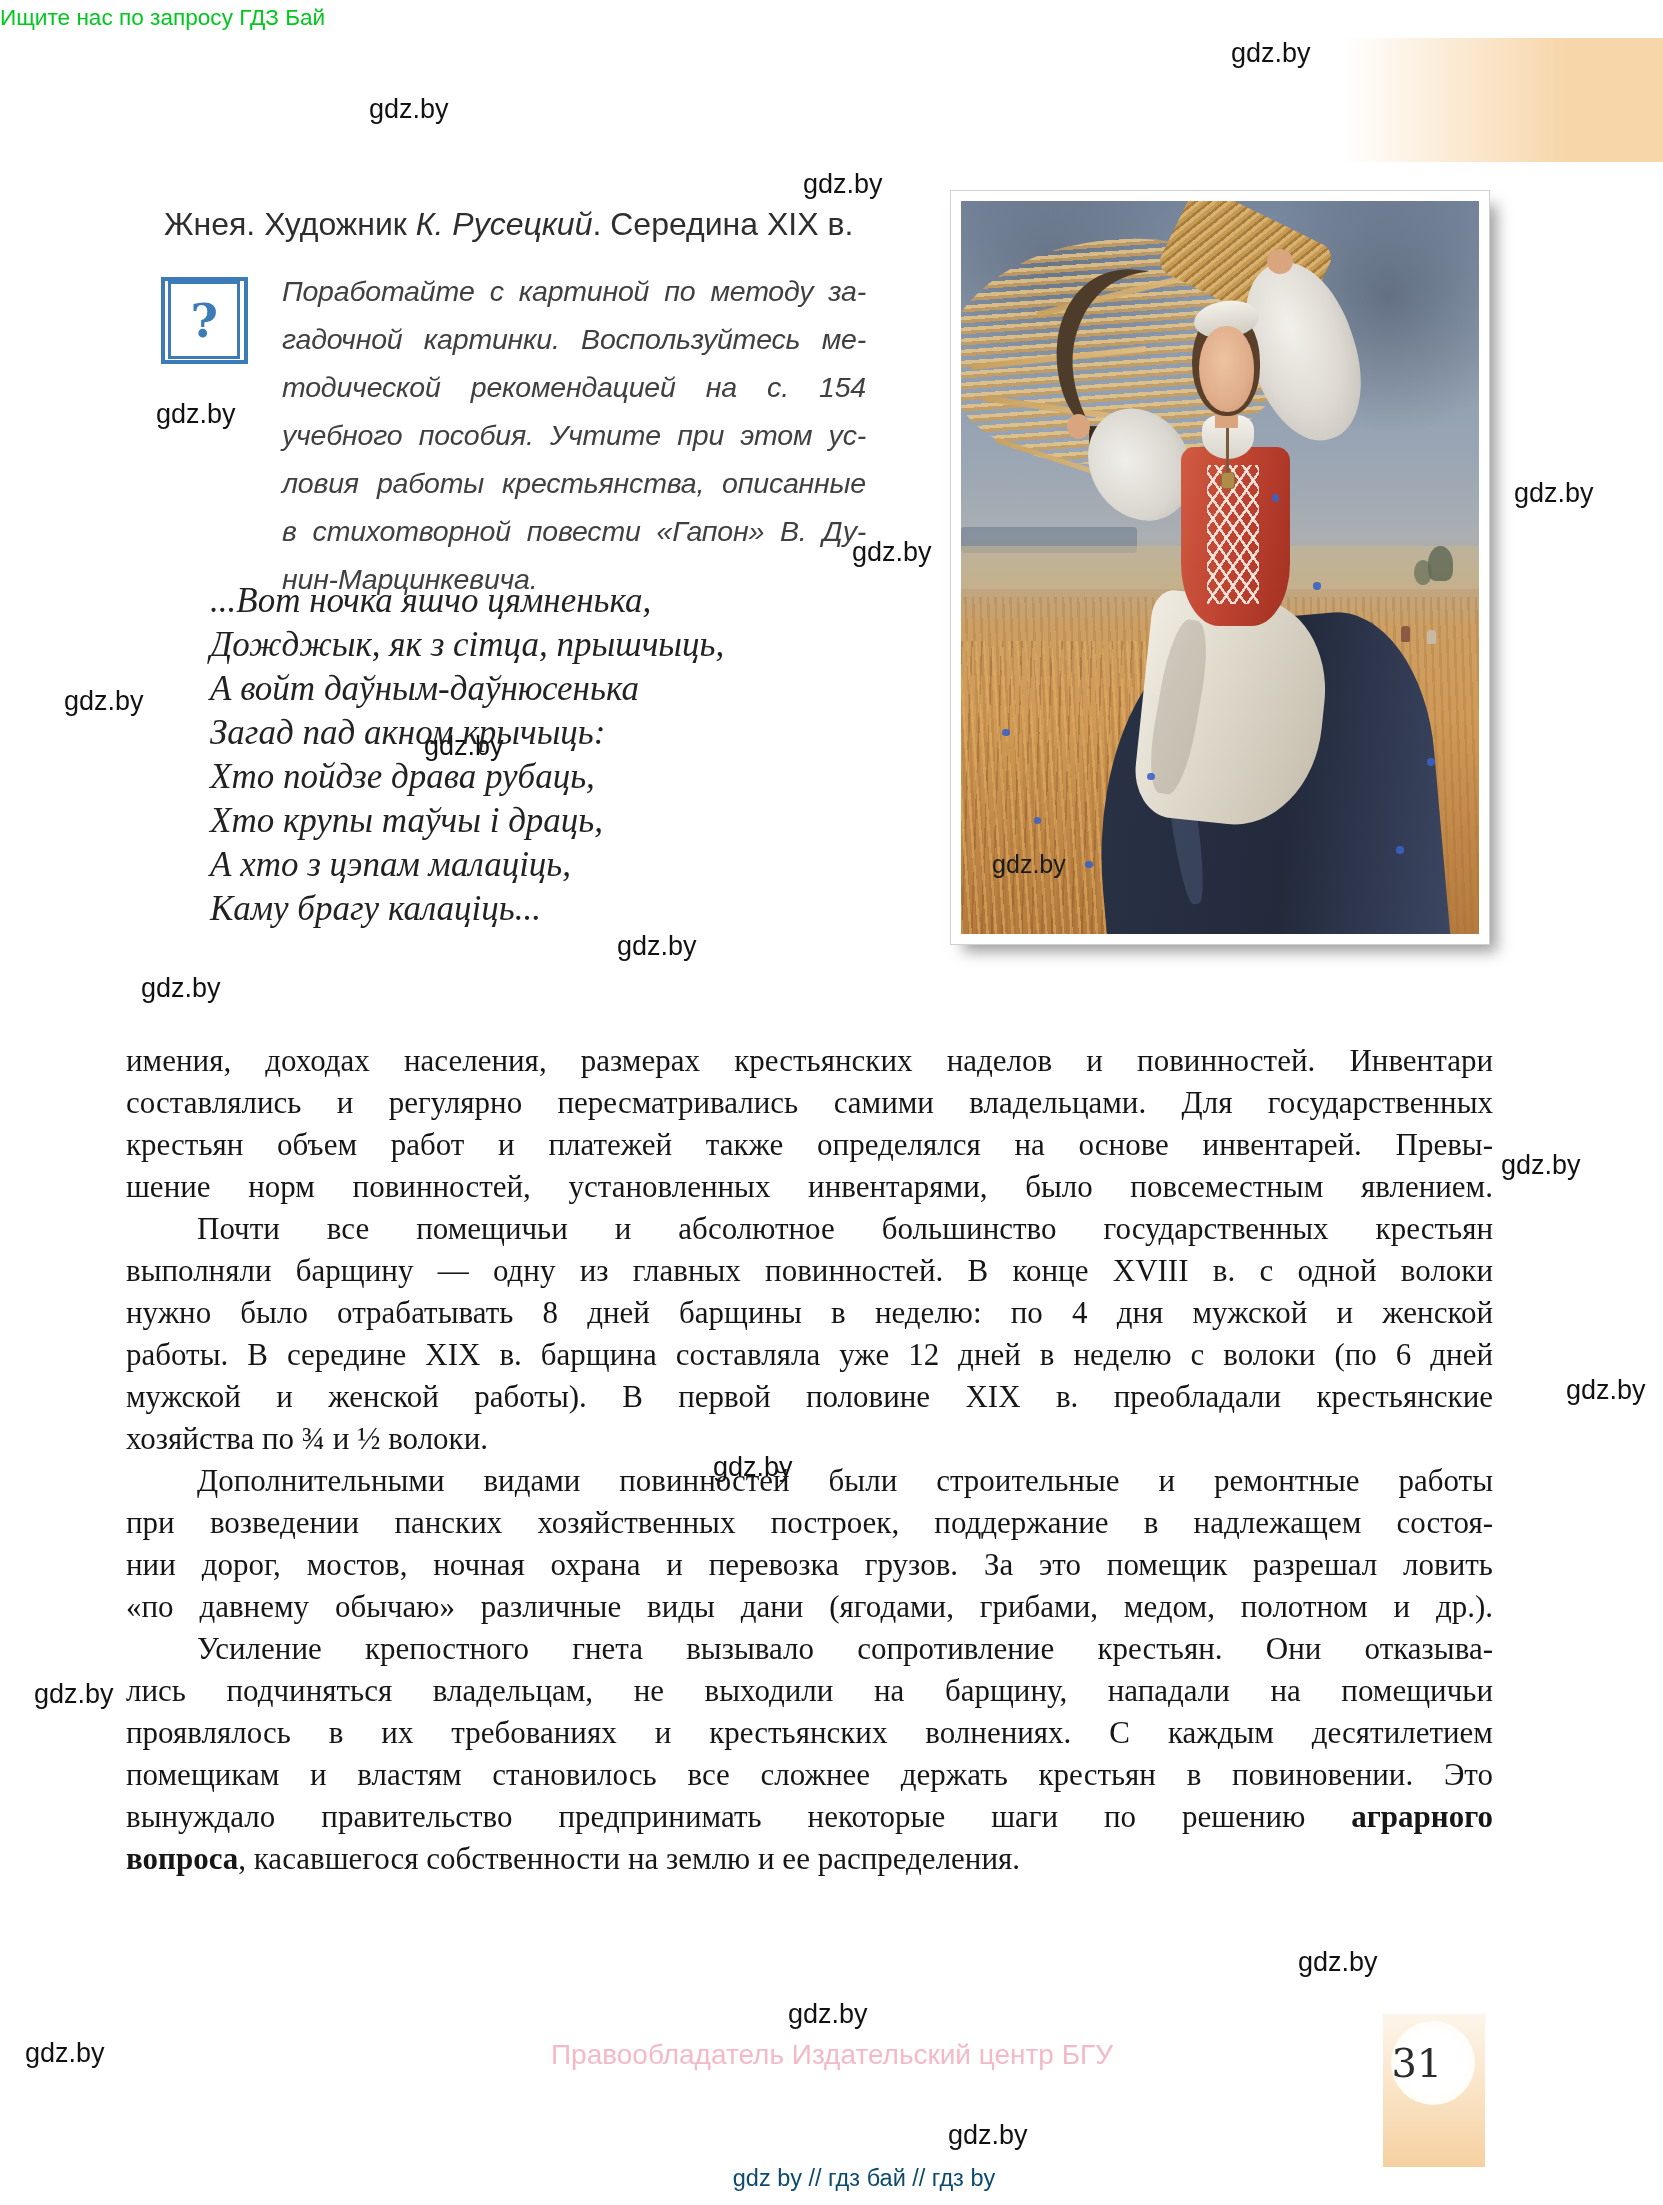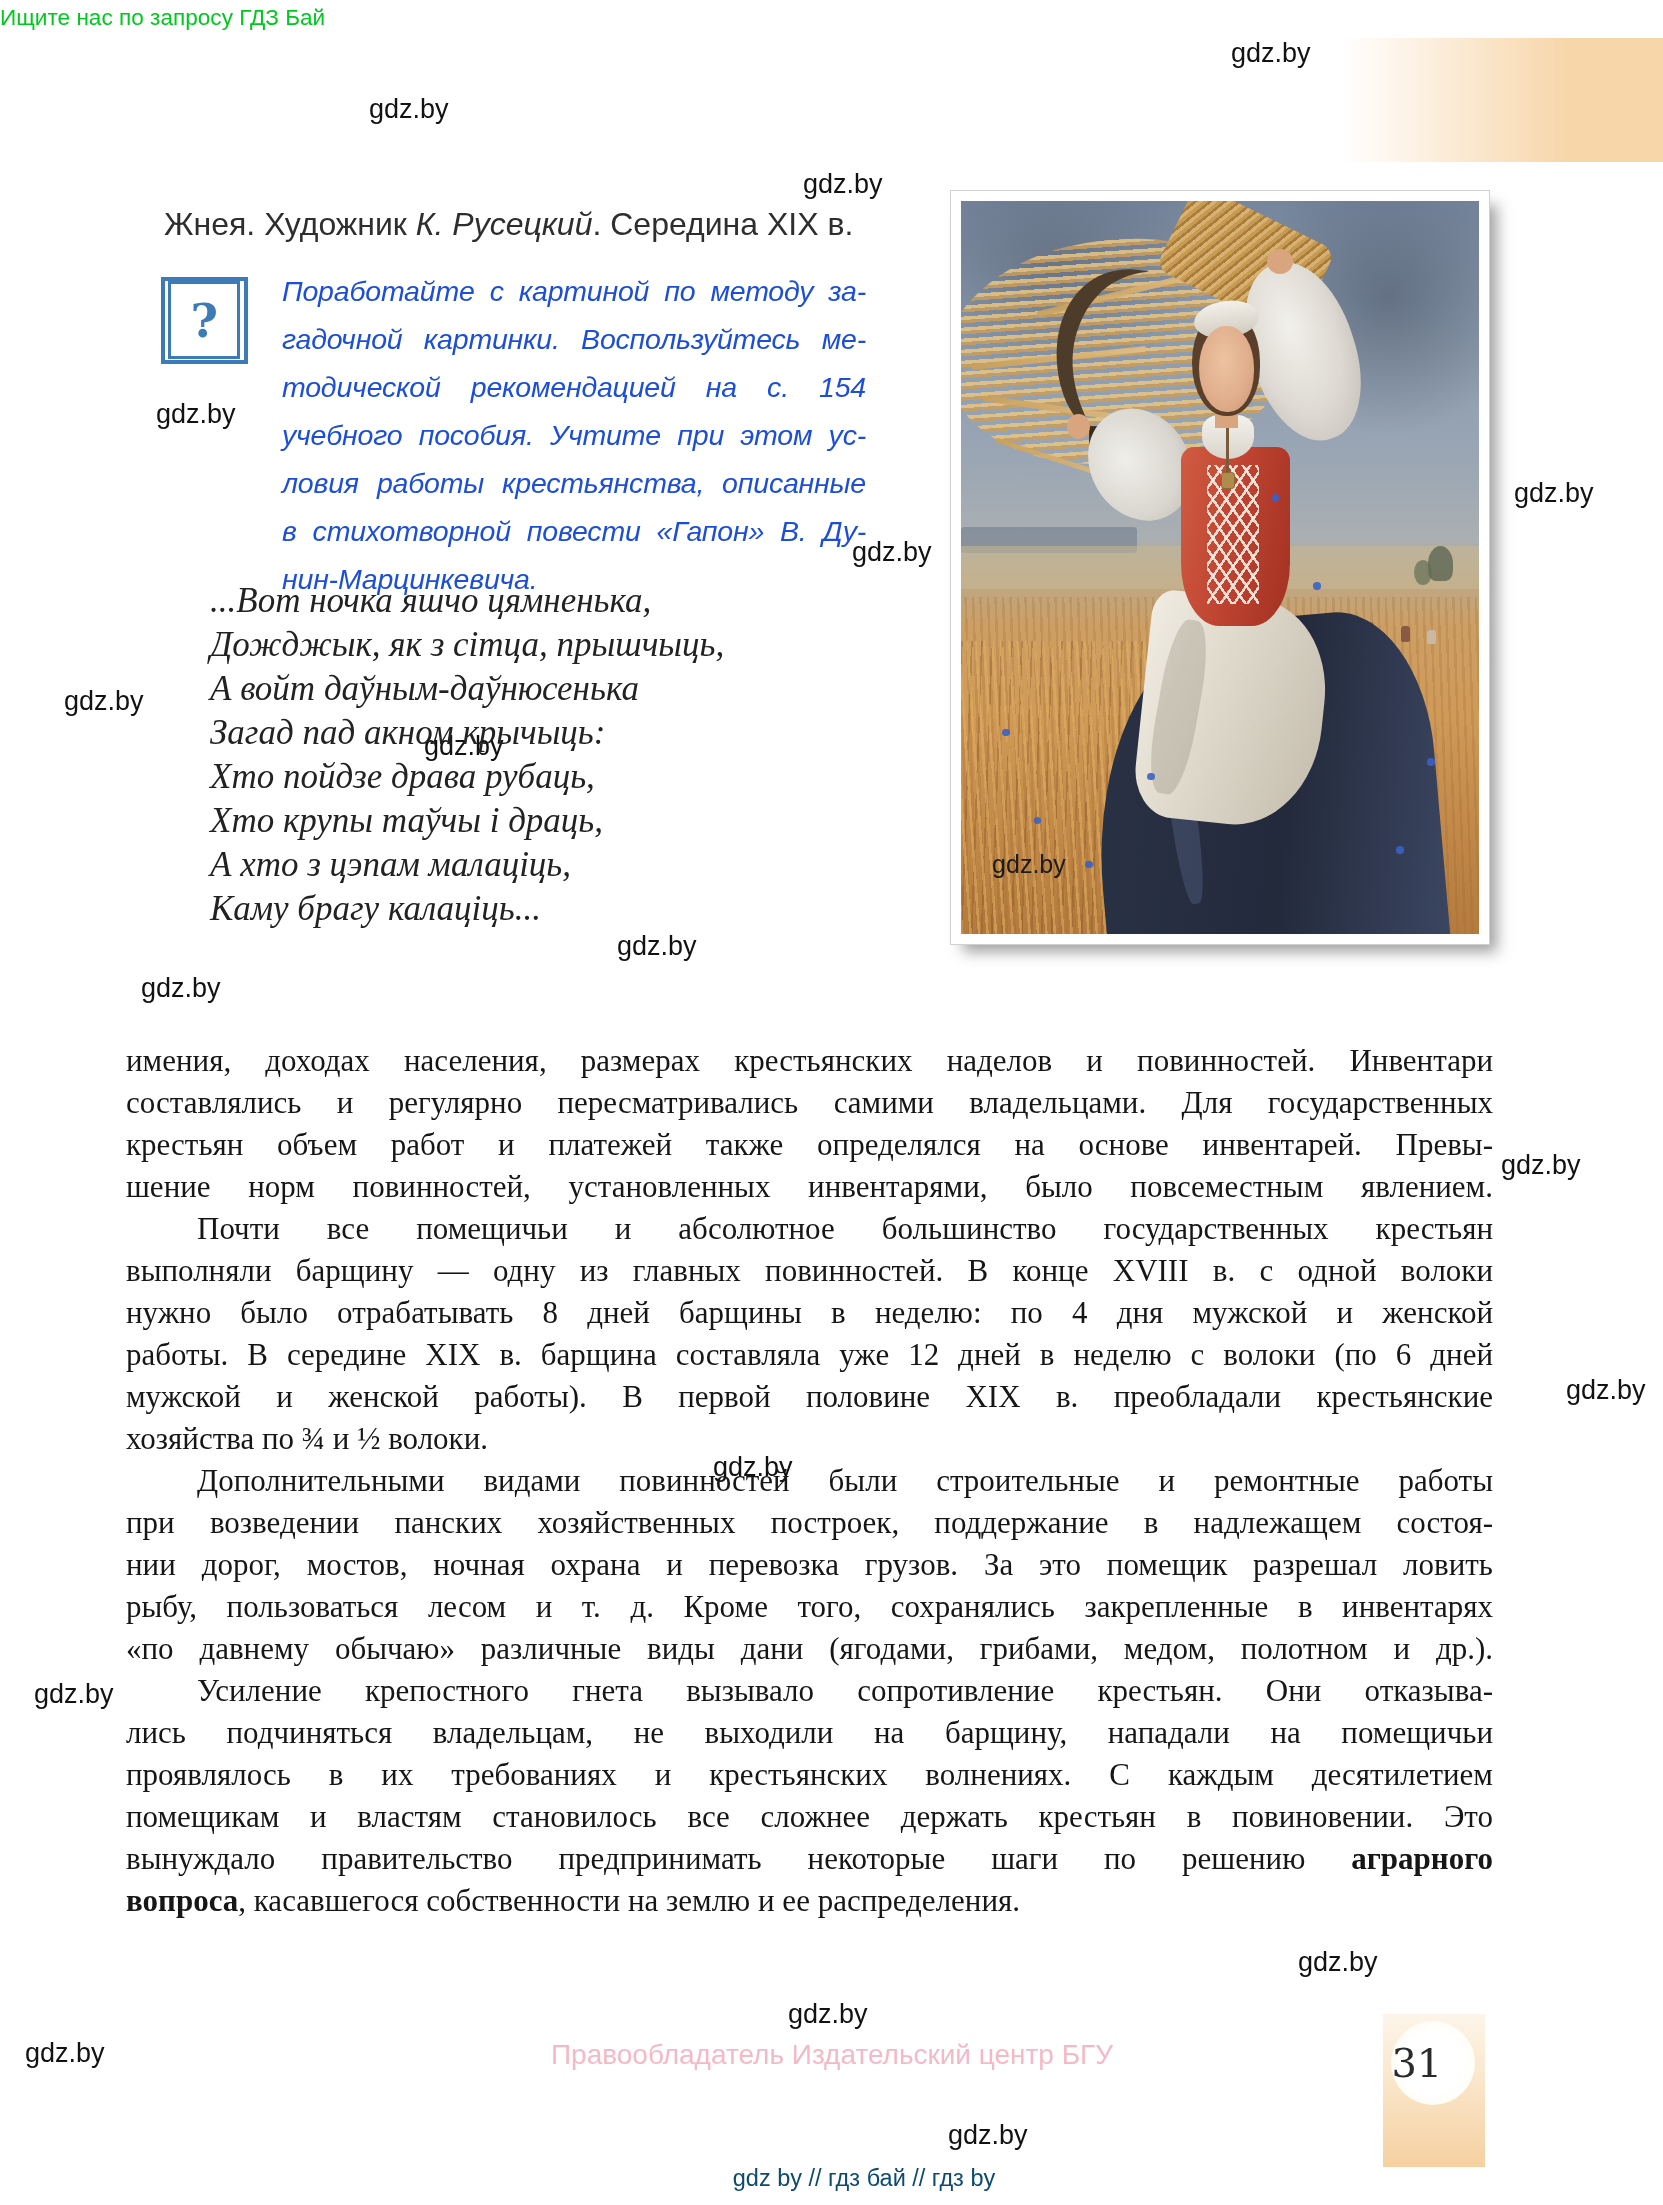--- a/index.html
+++ b/index.html
@@ -20,21 +20,21 @@
            font-size:32px;color:#2e2e2e;white-space:nowrap;}
   .caption .it{font-style:italic;}
 
   
   .qicon{position:absolute;left:161px;top:277px;width:72px;height:72px;border:4.2px solid #3d7ab8;
          display:flex;align-items:center;justify-content:center;padding:3.4px;background:#fff;}
   .qicon-inner{border:3.4px solid #3d7ab8;width:100%;height:100%;display:flex;align-items:center;justify-content:center;}
   .qmark{font-family:"DejaVu Serif",serif;font-weight:bold;font-size:47px;color:#3d7ab8;line-height:1;}
   #question-lines{position:absolute;left:282px;top:267px;width:584px;
          font-family:"Liberation Sans",sans-serif;font-style:italic;font-size:28.5px;
-         line-height:48px;color:#1d4ed8;letter-spacing:-0.2px;}
+         line-height:48px;color:#404040;letter-spacing:-0.2px;}
 
   
   #poem-lines{position:absolute;left:210px;top:579px;width:470px;
          font-family:"Liberation Serif",serif;font-style:italic;font-size:35px;
          line-height:44px;color:#222222;white-space:nowrap;}
 
   
   .painting{position:absolute;left:950px;top:190px;width:518px;height:733px;background:#ffffff;
             border:0.8px solid #d0d0d0;padding:10px;box-shadow:10px 11.7px 13.4px -3.4px rgba(70,70,70,0.5);}
   .painting-img{position:relative;width:100%;height:100%;overflow:hidden;
@@ -254,21 +254,20 @@
       <div class="jline">шение норм повинностей, установленных инвентарями, было повсеместным явлением.</div>
       <div class="jline indent1">Почти все помещичьи и абсолютное большинство государственных крестьян</div>
       <div class="jline">выполняли барщину — одну из главных повинностей. В конце XVIII в. с одной волоки</div>
       <div class="jline">нужно было отрабатывать 8 дней барщины в неделю: по 4 дня мужской и женской</div>
       <div class="jline">работы. В середине XIX в. барщина составляла уже 12 дней в неделю с волоки (по 6 дней</div>
       <div class="jline">мужской и женской работы). В первой половине XIX в. преобладали крестьянские</div>
       <div class="lline">хозяйства по ¾ и ½ волоки.</div>
       <div class="jline indent1">Дополнительными видами повинностей были строительные и ремонтные работы</div>
       <div class="jline">при возведении панских хозяйственных построек, поддержание в надлежащем состоя-</div>
       <div class="jline">нии дорог, мостов, ночная охрана и перевозка грузов. За это помещик разрешал ловить</div>
-      <div class="jline">рыбу, пользоваться лесом и т. д. Кроме того, сохранялись закрепленные в инвентарях</div>
       <div class="jline">«по давнему обычаю» различные виды дани (ягодами, грибами, медом, полотном и др.).</div>
       <div class="jline indent1">Усиление крепостного гнета вызывало сопротивление крестьян. Они отказыва-</div>
       <div class="jline">лись подчиняться владельцам, не выходили на барщину, нападали на помещичьи</div>
       <div class="jline">проявлялось в их требованиях и крестьянских волнениях. С каждым десятилетием</div>
       <div class="jline">помещикам и властям становилось все сложнее держать крестьян в повиновении. Это</div>
       <div class="jline">вынуждало правительство предпринимать некоторые шаги по решению <b>аграрного</b></div>
       <div class="lline"><b>вопроса</b>, касавшегося собственности на землю и ее распределения.</div>
     </div>
 
   <div class="copyright" style="color: rgb(244, 185, 198);">Правообладатель Издательский центр БГУ</div>

